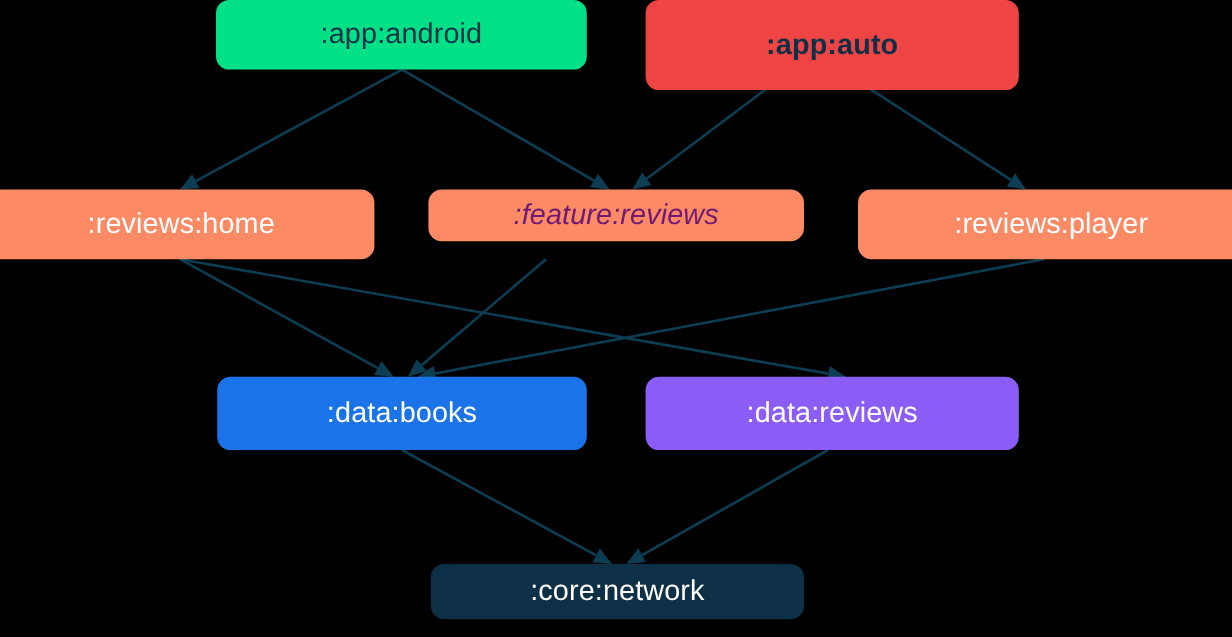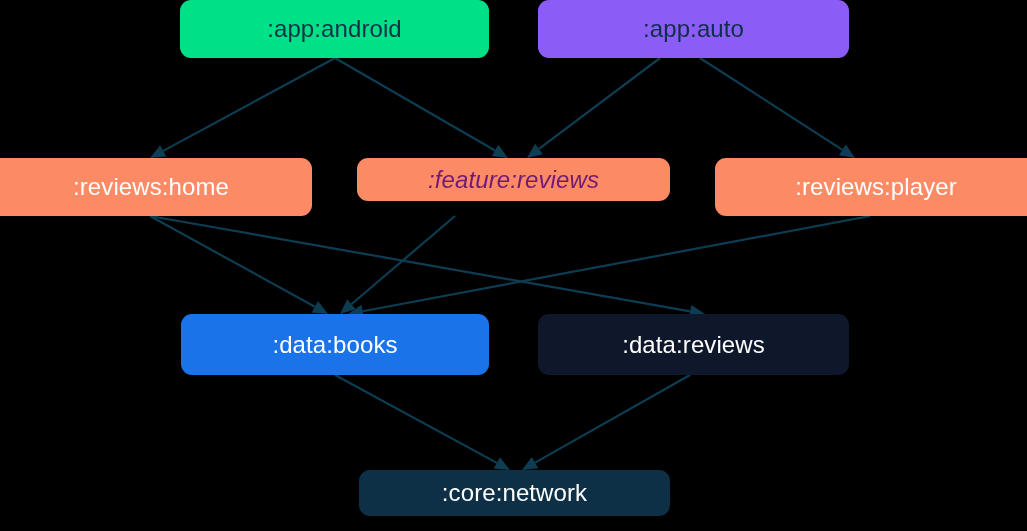--- a/index.html
+++ b/index.html
@@ -87,36 +87,36 @@
       <g>
         <line x1="690" y1="375" x2="535.0569948186528" y2="462.6165803108808" stroke="#0d3d52" stroke-width="2.2"></line>
         <polygon points="522,470 531.8575129533679,456.9585492227979 538.2564766839378,468.2746113989637" fill="#0d3d52"></polygon>
       </g>
     </svg>
 
   <div id="nodes">
       <div class="node" style="left: 180px; top: 0px; width: 309px; height: 58px; background: rgb(0, 225, 135); color: rgb(13, 48, 71);">
         <span class="node-label">:app:android</span>
       </div>
-      <div class="node" style="left: 538px; top: 0px; width: 311px; height: 58px; background: #8b5cf6; color: rgb(13, 48, 71);">
+      <div class="node" style="left: 538px; top: 0px; width: 311px; height: 75px; background: #ef4444; color: rgb(13, 48, 71); font-weight: bold;">
         <span class="node-label">:app:auto</span>
       </div>
       <div class="node" style="left: -10px; top: 158px; width: 322px; height: 58px; background: rgb(251, 138, 101); color: rgb(255, 255, 255);">
         <span class="node-label">:reviews:home</span>
       </div>
       <div class="node" style="left: 357px; top: 158px; width: 313px; height: 43px; background: rgb(251, 138, 101); color: #701a75; font-style: italic;">
         <span class="node-label">:feature:reviews</span>
       </div>
       <div class="node" style="left: 715px; top: 158px; width: 322px; height: 58px; background: rgb(251, 138, 101); color: rgb(255, 255, 255);">
         <span class="node-label">:reviews:player</span>
       </div>
       <div class="node" style="left: 181px; top: 314px; width: 308px; height: 61px; background: rgb(26, 115, 232); color: rgb(255, 255, 255); justify-content: center;">
         <span class="node-label">:data:books</span>
       </div>
-      <div class="node" style="left: 538px; top: 314px; width: 311px; height: 61px; background: #0f172a; color: rgb(255, 255, 255);">
+      <div class="node" style="left: 538px; top: 314px; width: 311px; height: 61px; background: #8b5cf6; color: rgb(255, 255, 255);">
         <span class="node-label">:data:reviews</span>
       </div>
       <div class="node" style="left: 359px; top: 470px; width: 311px; height: 46px; background: rgb(13, 48, 71); color: rgb(255, 255, 255);">
         <span class="node-label">:core:network</span>
       </div>
     </div>
 
 </div>
 
 </body></html>

